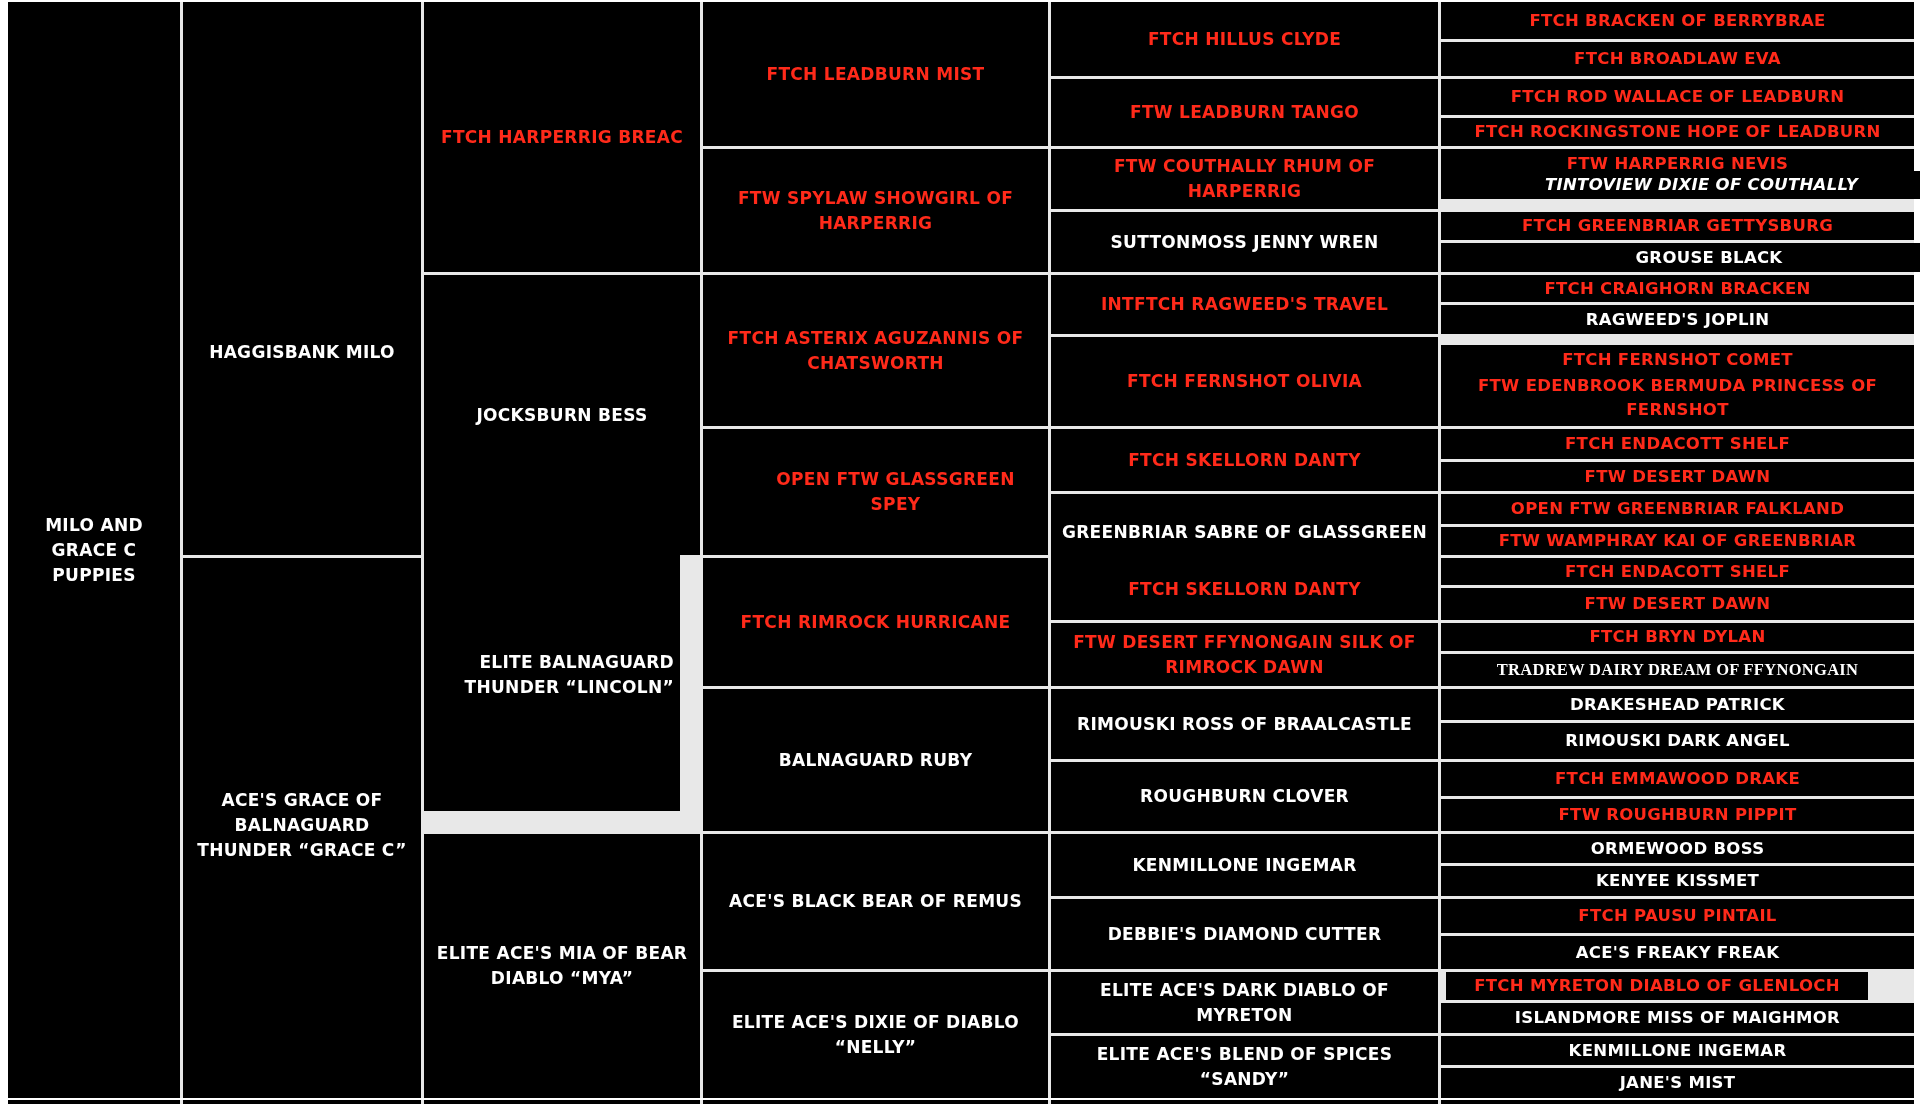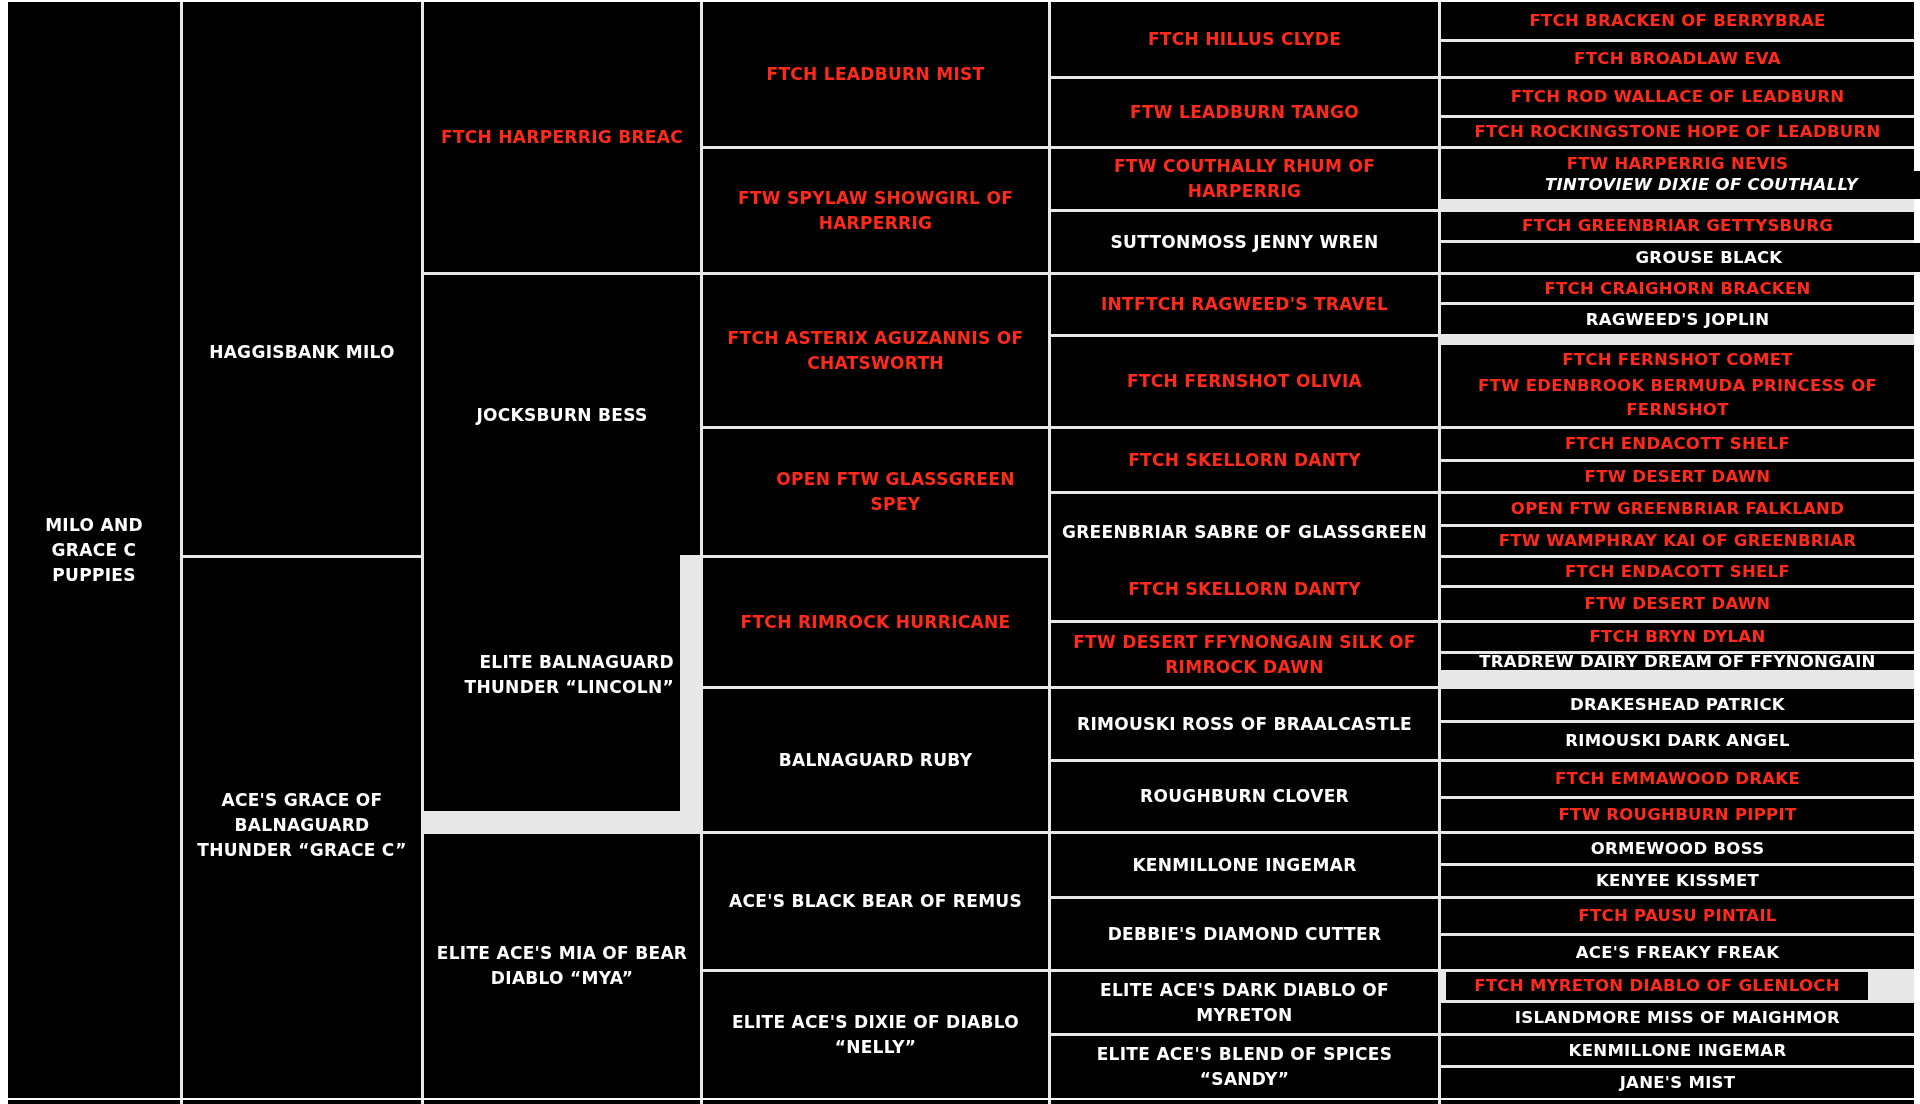--- a/index.html
+++ b/index.html
@@ -83,21 +83,21 @@
     <div class="cell white g6" style="left: 1433px; width: 473px; top: 303px; height: 29px;">RAGWEED'S JOPLIN</div>
     <div class="cell red g6" style="left: 1433px; width: 473px; top: 343px; height: 30px;">FTCH FERNSHOT COMET</div>
     <div class="cell red g6" style="left: 1433px; width: 473px; top: 368px; height: 56px;">FTW EDENBROOK BERMUDA PRINCESS OF FERNSHOT</div>
     <div class="cell red g6" style="left: 1433px; width: 473px; top: 427px; height: 30px;">FTCH ENDACOTT SHELF</div>
     <div class="cell red g6" style="left: 1433px; width: 473px; top: 460px; height: 29px;">FTW DESERT DAWN</div>
     <div class="cell red g6" style="left: 1433px; width: 473px; top: 492px; height: 30px;">OPEN FTW GREENBRIAR FALKLAND</div>
     <div class="cell red g6" style="left: 1433px; width: 473px; top: 525px; height: 28px;">FTW WAMPHRAY KAI OF GREENBRIAR</div>
     <div class="cell red g6" style="left: 1433px; width: 473px; top: 556px; height: 27px;">FTCH ENDACOTT SHELF</div>
     <div class="cell red g6" style="left: 1433px; width: 473px; top: 586px; height: 32px;">FTW DESERT DAWN</div>
     <div class="cell red g6" style="left: 1433px; width: 473px; top: 621px; height: 28px;">FTCH BRYN DYLAN</div>
-    <div class="cell white g6" style="left: 1433px; width: 473px; top: 652px; height: 16px;">TRADREW DAIRY DREAM OF FFYNONGAIN</div>
+    <div class="cell white g6" style="left: 1433px; width: 473px; top: 652px; height: 32px; font-family: Liberation Serif, serif;">TRADREW DAIRY DREAM OF FFYNONGAIN</div>
     <div class="cell white g6" style="left: 1433px; width: 473px; top: 687px; height: 31px;">DRAKESHEAD PATRICK</div>
     <div class="cell white g6" style="left: 1433px; width: 473px; top: 721px; height: 36px;">RIMOUSKI DARK ANGEL</div>
     <div class="cell red g6" style="left: 1433px; width: 473px; top: 760px; height: 34px;">FTCH EMMAWOOD DRAKE</div>
     <div class="cell red g6" style="left: 1433px; width: 473px; top: 797px; height: 32px;">FTW ROUGHBURN PIPPIT</div>
     <div class="cell white g6" style="left: 1433px; width: 473px; top: 832px; height: 29px;">ORMEWOOD BOSS</div>
     <div class="cell white g6" style="left: 1433px; width: 473px; top: 864px; height: 30px;">KENYEE KISSMET</div>
     <div class="cell red g6" style="left: 1433px; width: 473px; top: 897px; height: 34px;">FTCH PAUSU PINTAIL</div>
     <div class="cell white g6" style="left: 1433px; width: 473px; top: 934px; height: 33px;">ACE'S FREAKY FREAK</div>
     <div class="cell red g6" style="left: 1438px; width: 422px; top: 970px; height: 28px;">FTCH MYRETON DIABLO OF GLENLOCH</div>
     <div class="cell white g6" style="left: 1433px; width: 473px; top: 1001px; height: 30px;">ISLANDMORE MISS OF MAIGHMOR</div>

